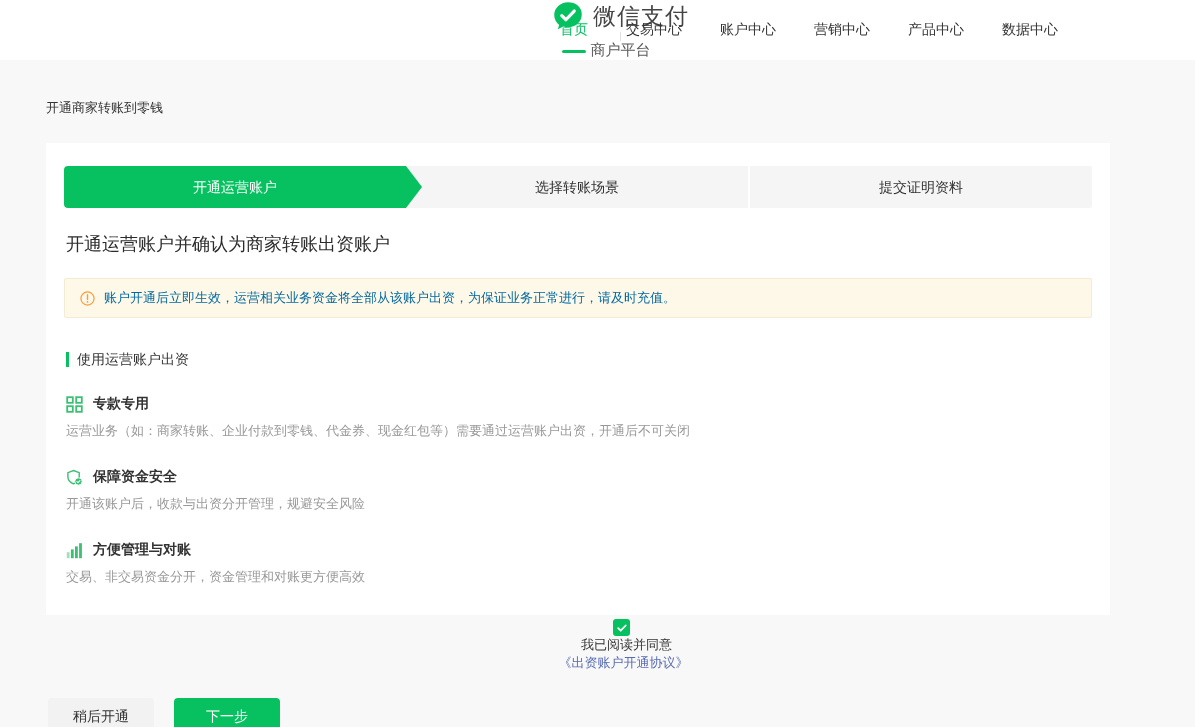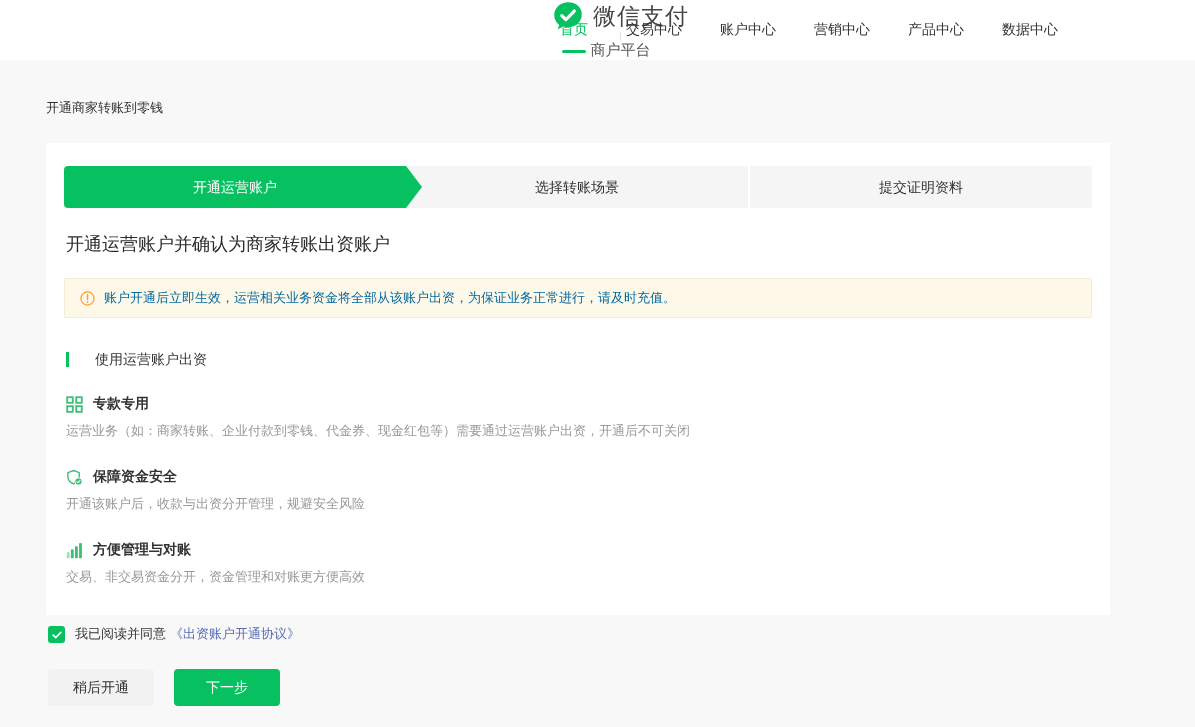--- a/index.html
+++ b/index.html
@@ -130,37 +130,38 @@
     font-size: 13px;
     color: #0369a1;
   }
   .notice-icon { width: 15px; height: 15px; margin-right: 9px; flex: none; display: block; }
 
   .section-title {
     margin: 34px 0 0 2px;
     font-size: 14px;
     color: #333;
     border-left: 3px solid #07c160;
-    padding-left: 26px;
+    padding-left: 8px;
     line-height: 15px;
   }
 
   .feature { margin: 28px 0 0 2px; }
   .feature-head { display: flex; align-items: center; gap: 10px; }
   .feature-icon { width: 17px; height: 17px; display: block; flex: none; }
   .feature-title { font-size: 14px; font-weight: 700; color: #333; }
   .feature-desc { margin-top: 9px; font-size: 13px; color: #999; }
 
   
   .agree-row {
-    margin: 10px 0 0 48px;
-    display: flex;
-    align-items: flex-end;
+    margin: 4px 0 0 48px;
+    display: flex;
+    align-items: center;
     font-size: 13px;
     color: #333;
+    flex-direction: column;
   }
   .checkbox {
     width: 17px; height: 17px;
     background: #07c160;
     border-radius: 3px;
     display: flex;
     align-items: center;
     justify-content: center;
     cursor: pointer;
     flex: none;

